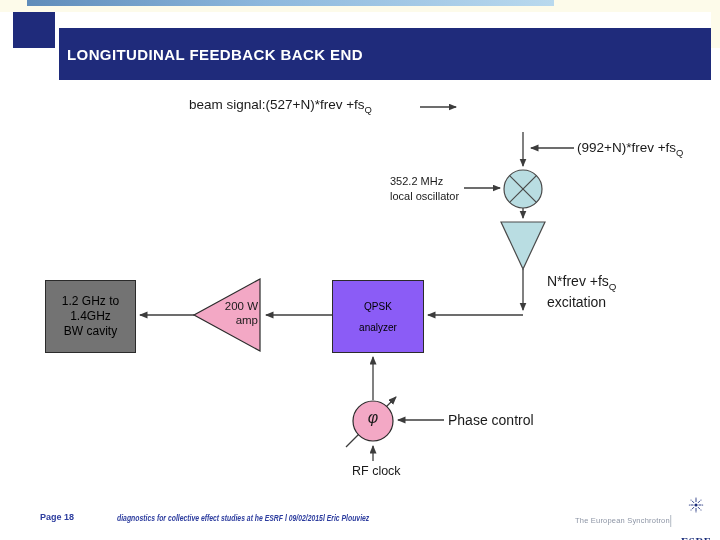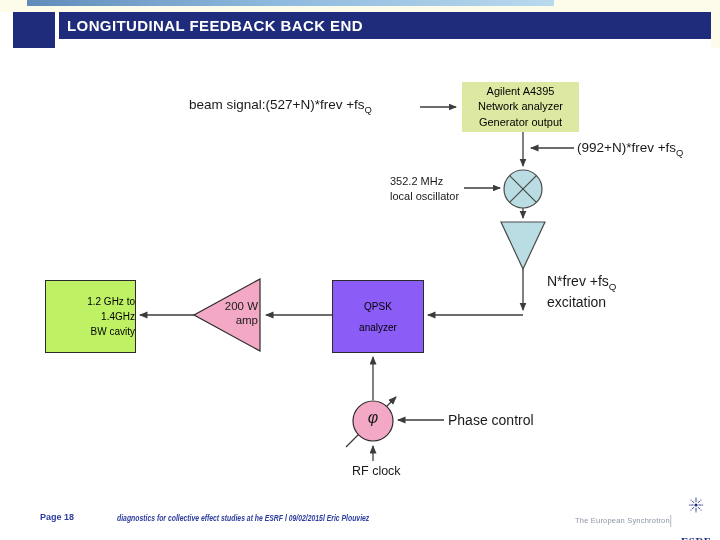--- a/index.html
+++ b/index.html
@@ -5,21 +5,21 @@
   html,body{margin:0;padding:0;}
   body{width:720px;height:540px;background:#ffffff;font-family:"Liberation Sans",sans-serif;overflow:hidden;}
   .slide{position:relative;width:720px;height:540px;background:#ffffff;}
 
   
   .top-strip{position:absolute;left:0;top:0;width:720px;height:12px;background:#fdfbea;}
   .right-strip{position:absolute;left:711px;top:0;width:9px;height:48px;background:#fdfbea;}
   .cyan-bar{position:absolute;left:27px;top:0;width:527px;height:6px;
             background:linear-gradient(90deg,#5f8cba 0%,#8db8dd 45%,#b9d9ee 100%);}
   .navy-square{position:absolute;left:13px;top:12px;width:42px;height:36px;background:#1f2b7b;}
-  .title-bar{position:absolute;left:59px;top:12px;width:652px;height:27px;background:#1f2b7b;
+  .title-bar{position:absolute;left:59px;top:28px;width:652px;height:52px;background:#1f2b7b;
              display:flex;align-items:center;}
   .title-bar span{color:#ffffff;font-size:15px;font-weight:bold;letter-spacing:.4px;padding-left:8px;}
 
   
   .lbl{position:absolute;color:#1a1a1a;white-space:nowrap;}
   sub{font-size:70%;line-height:0;}
 
   .beam-signal{left:189px;top:97px;font-size:13.5px;}
   .injected-freq{left:577px;top:140px;font-size:13.5px;}
   .lo-label{left:390px;top:174px;width:94px;font-size:11px;line-height:15px;}
@@ -27,22 +27,22 @@
   .phase-control{left:448px;top:412px;font-size:14px;}
   .rf-clock{left:352px;top:464px;font-size:12.5px;}
   .amp-label{left:200px;top:299px;width:58px;font-size:11.5px;line-height:14px;text-align:right;}
   .phi-sym{left:363px;top:409px;width:20px;font-size:16px;font-style:italic;text-align:center;}
 
   
   .box{position:absolute;display:flex;flex-direction:column;align-items:center;justify-content:center;text-align:center;}
   .agilent-box{left:462px;top:82px;width:117px;height:50px;background:#dde9a2;font-size:11px;line-height:15.5px;}
   .qpsk-box{left:332px;top:280px;width:90px;height:71px;background:#8b5cf6;border:1px solid #2b2b2b;
             font-size:10px;line-height:21px;}
-  .cavity-box{left:45px;top:280px;width:89px;height:71px;background:#bef264;border:1px solid #2b2b2b;
-              font-size:10px;line-height:15px;align-items:flex-end;}
+  .cavity-box{left:45px;top:280px;width:89px;height:71px;background:#737373;border:1px solid #2b2b2b;
+              font-size:12px;line-height:15px;}
   .box span{display:block;}
 
   svg.overlay{position:absolute;left:0;top:0;width:720px;height:540px;pointer-events:none;}
 
   
   .page-label{left:40px;top:512px;font-size:9px;font-weight:bold;color:#2c3c9e;}
   .credit{left:117px;top:512.5px;font-size:9px;font-weight:bold;font-style:italic;color:#2c3c9e;
           transform:scaleX(.76);transform-origin:0 0;}
   .synchrotron{left:575px;top:516px;font-size:7.5px;color:#8d95a5;letter-spacing:.2px;}
   .logo-sep{left:669px;top:512px;font-size:13px;color:#b9bfc9;font-weight:300;}
@@ -95,25 +95,20 @@
 
     <polygon points="260,279 260,351 194,315" fill="#f3a8c5" stroke="#2b2b2b" stroke-width="1.2"></polygon>
 
     <circle cx="373" cy="421" r="20" fill="#f3a8c5" stroke="#2b2b2b" stroke-width="1.2"></circle>
   </svg>
 
   <div class="lbl beam-signal">
     <span>beam signal:(527+N)*frev +fs</span><sub>Q</sub>
   </div>
 
-  <div class="box agilent-box">
-    <span>Agilent A4395</span>
-    <span>Network analyzer</span>
-    <span>Generator output</span>
-  </div>
 
   <div class="lbl injected-freq">
     <span>(992+N)*frev +fs</span><sub>Q</sub>
   </div>
 
   <div class="lbl lo-label">
     <span style="display:block">352.2 MHz</span>
     <span style="display:block">local oscillator</span>
   </div>
 

